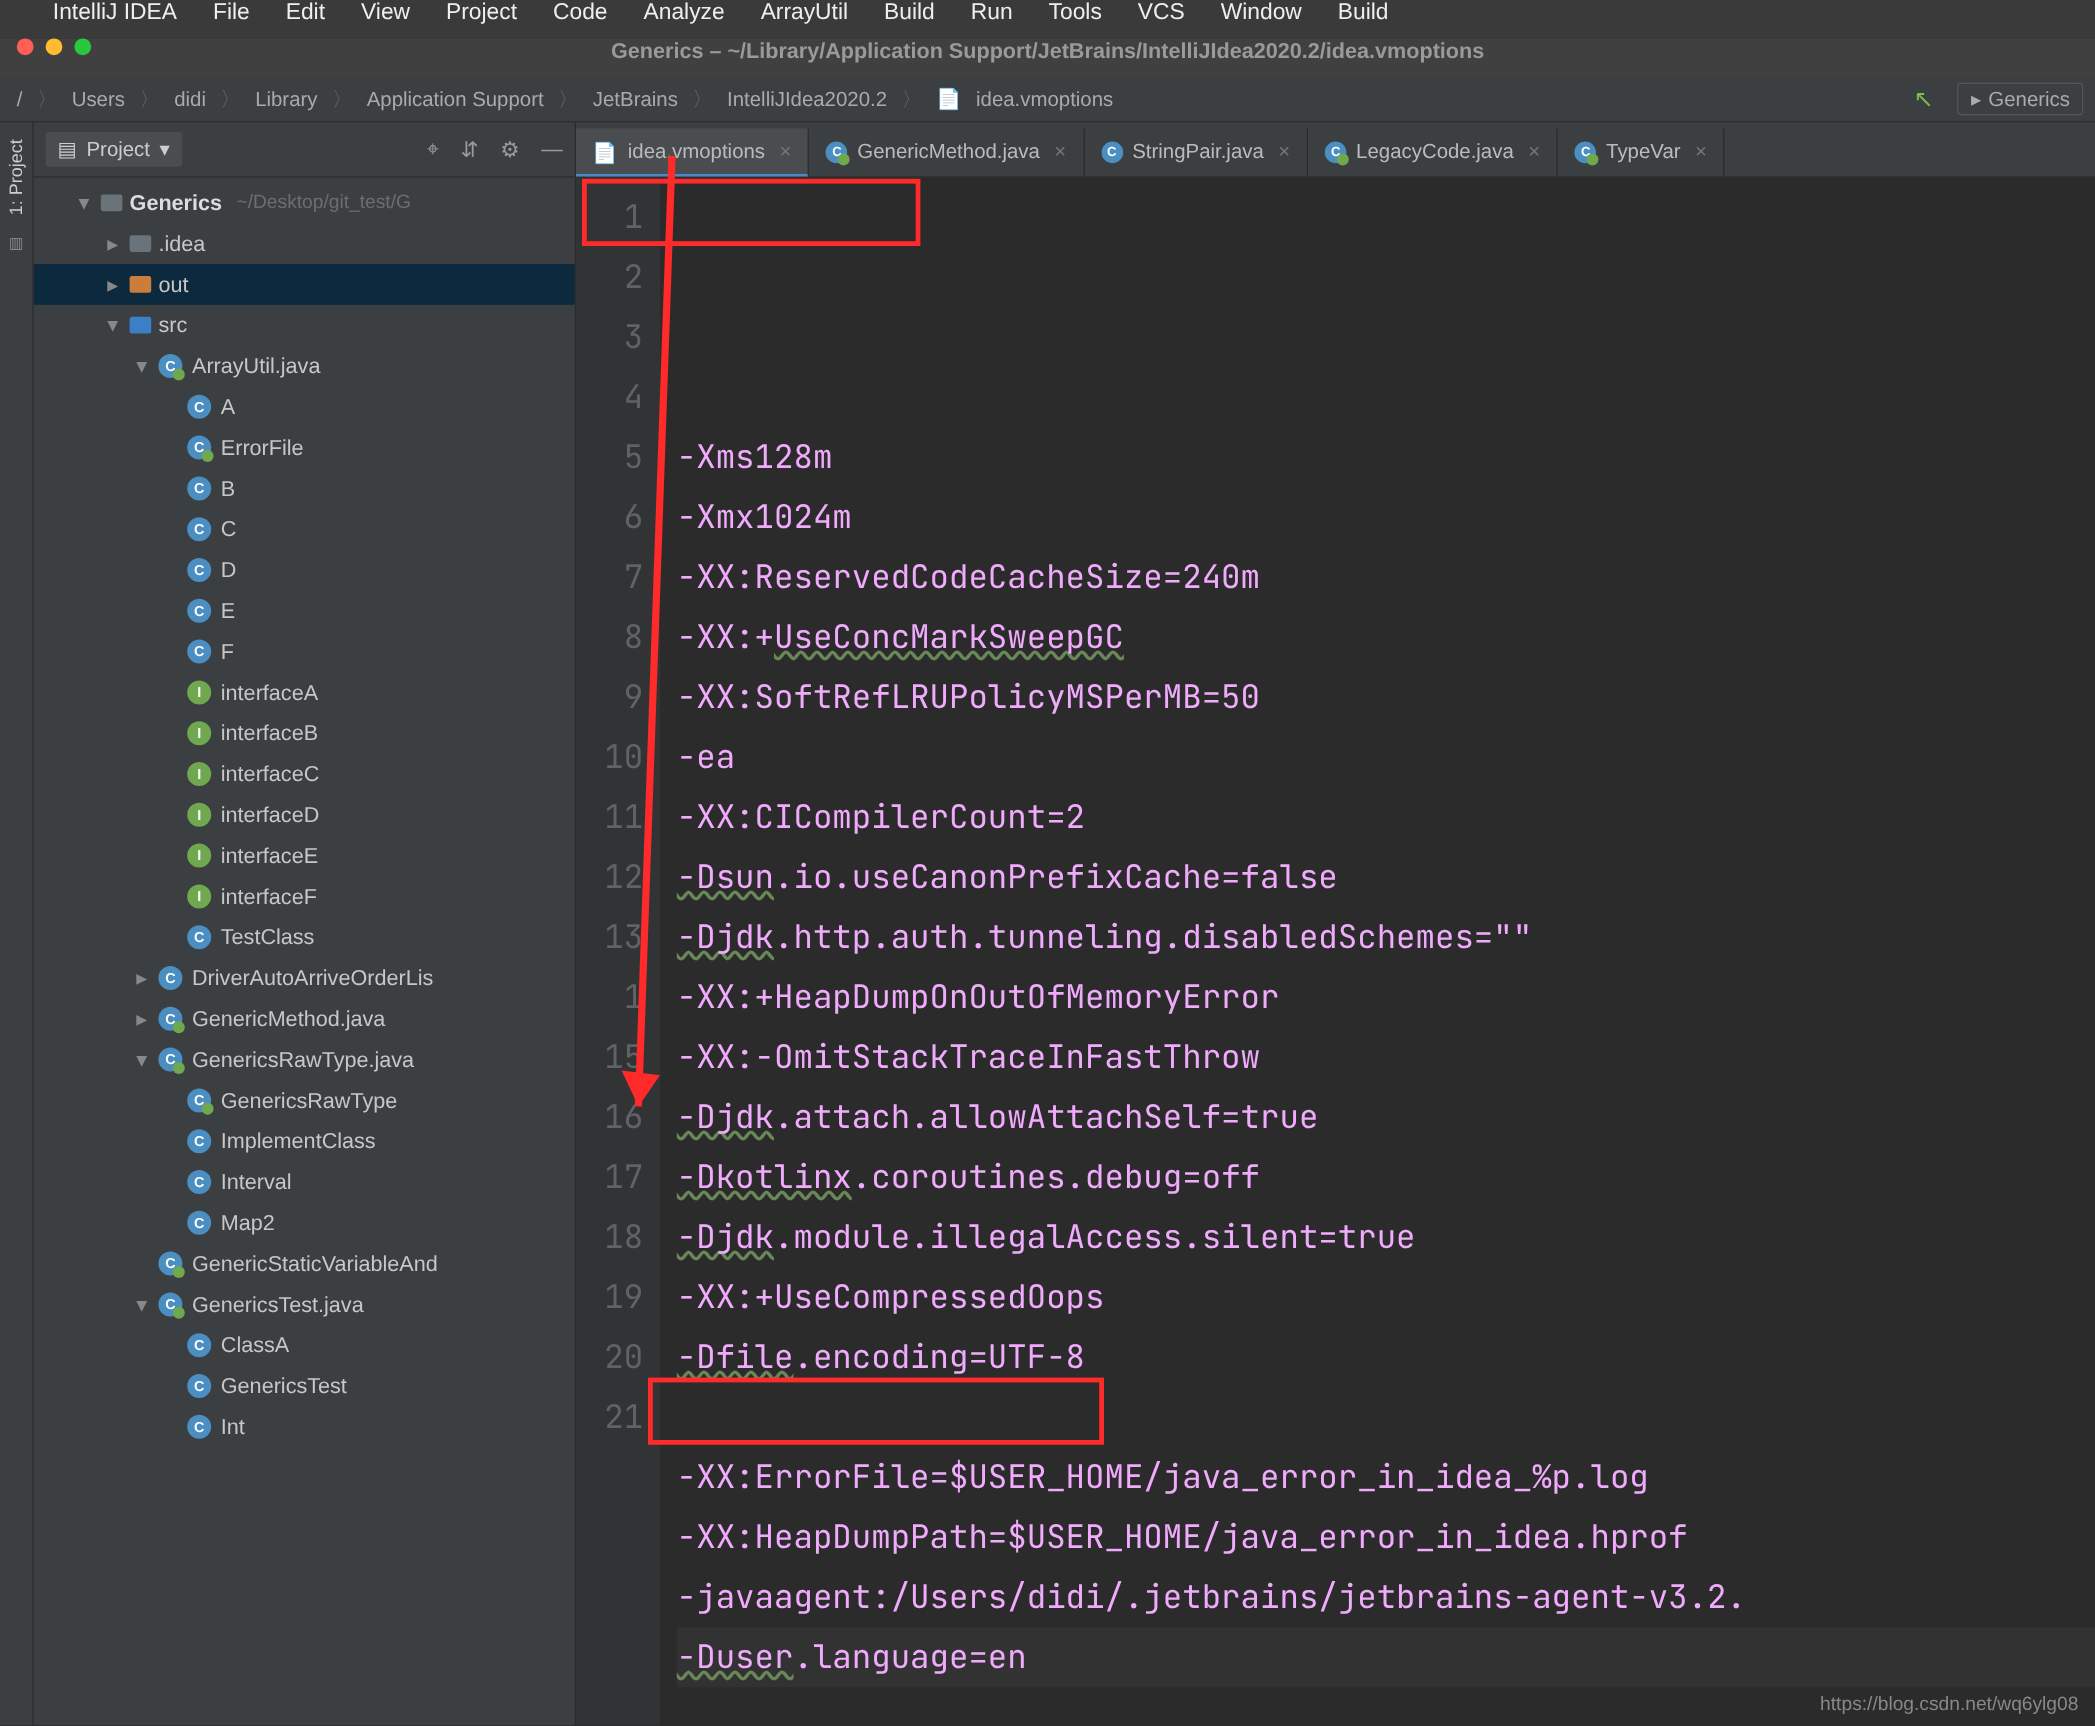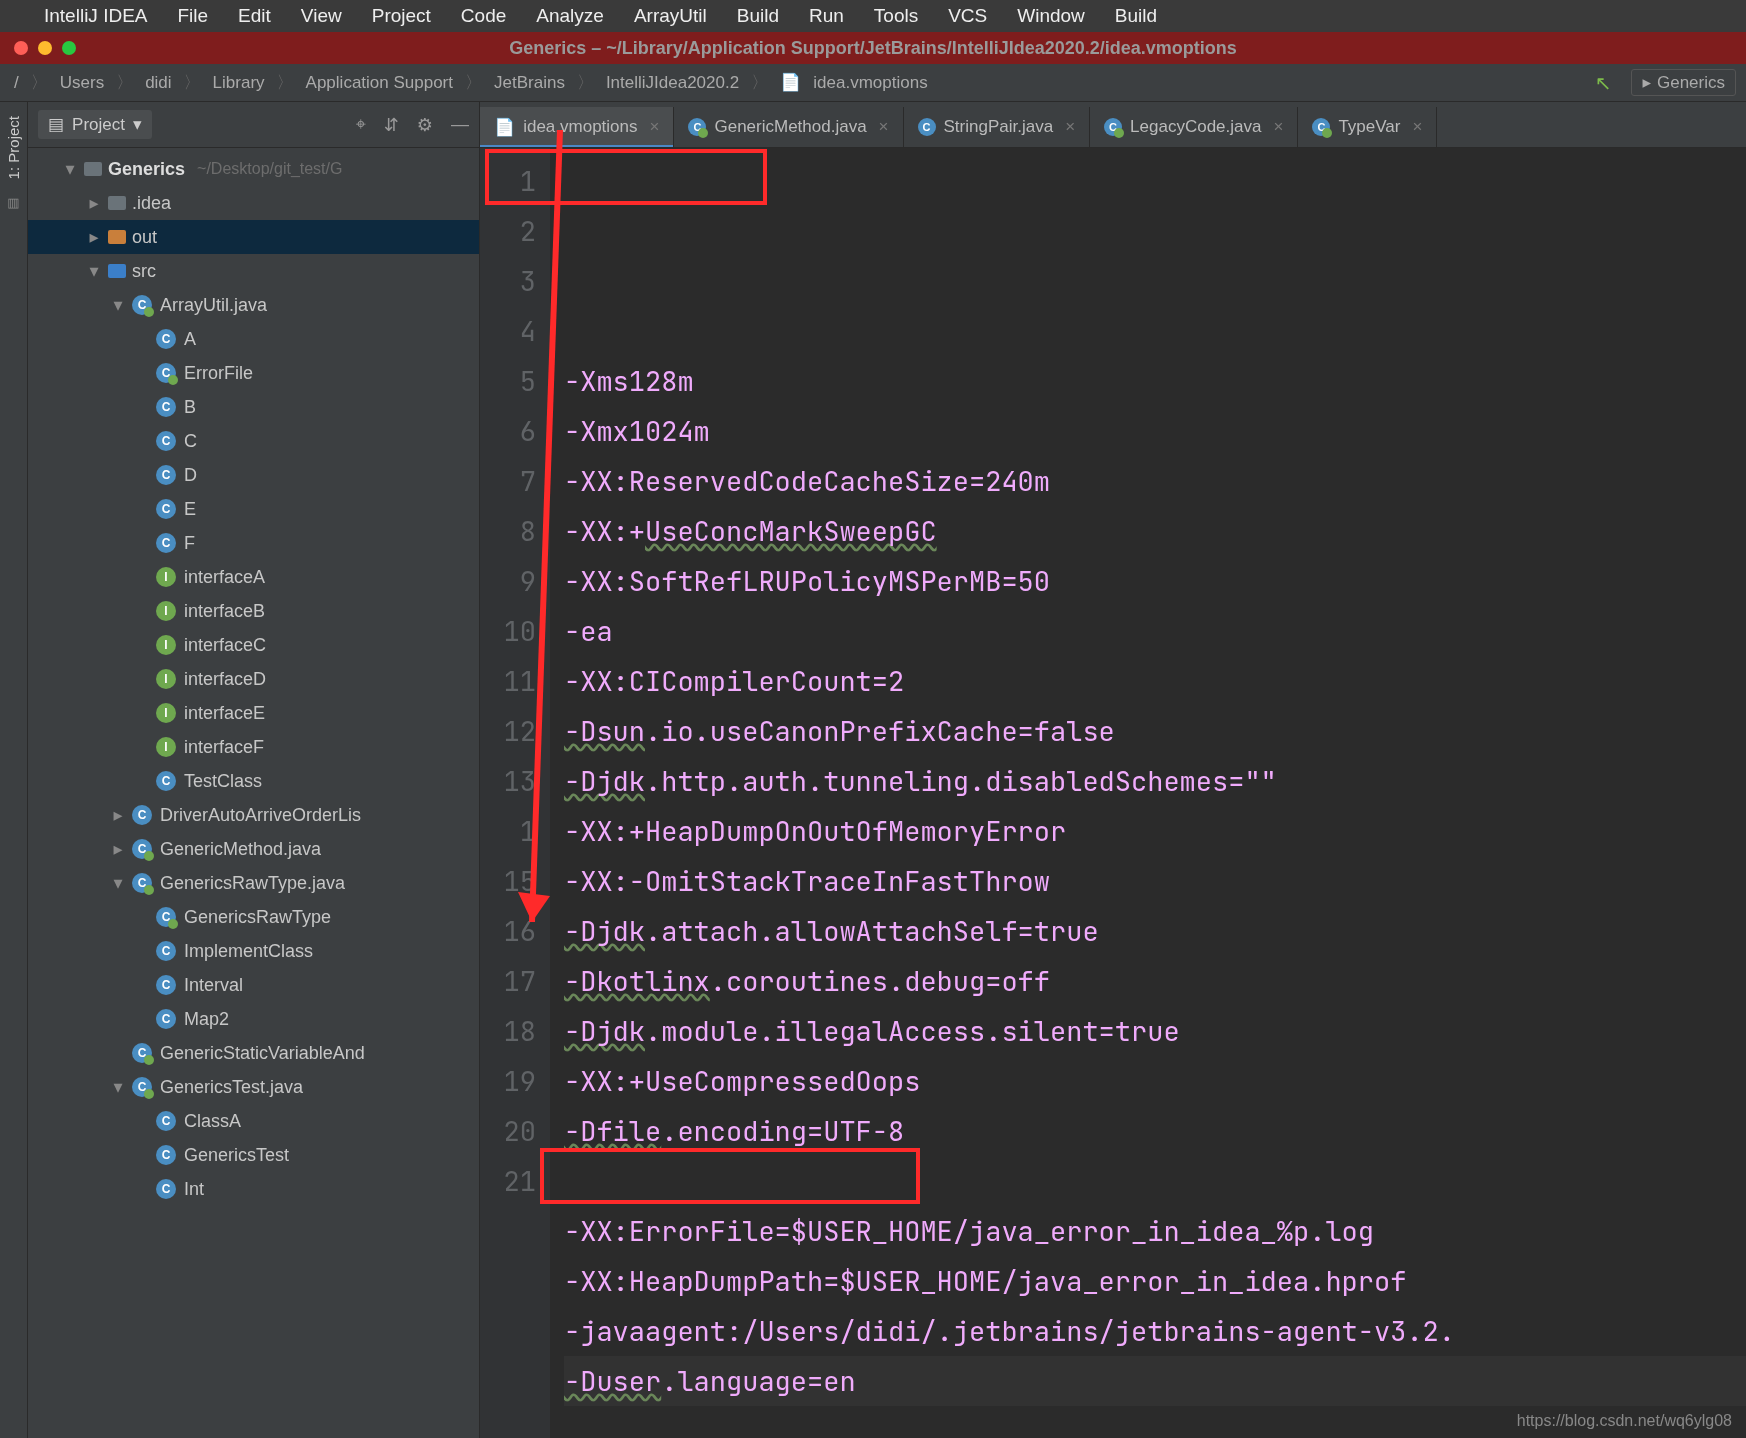--- a/index.html
+++ b/index.html
@@ -1,25 +1,25 @@
 <!DOCTYPE html>
 <html><head>
 <meta charset="utf-8">
 <style>
   * { margin: 0; padding: 0; box-sizing: border-box; }
   body { background: #2b2b2b; color: #bbb; font-family: -apple-system, "Helvetica Neue", Arial, sans-serif; font-size: 13px; width: 1746px; height: 1438px; overflow: hidden; }
 
   
-  .macbar { height: 32px; background: #3a3a3a; display: flex; align-items: center; padding: 0 14px; color: #eee; font-size: 19px; font-weight: 600; gap: 30px; }
+  .macbar { height: 32px; background: #3a3a3a; display: flex; align-items: flex-start; padding: 0 14px; color: #eee; font-size: 19px; font-weight: 600; gap: 30px; }
   .macbar .apple { font-size: 22px; }
   .macbar .app { font-weight: 700; }
   .macbar .item { font-weight: 500; cursor: default; }
 
   
-  .titlebar { height: 32px; background: #7f1d1d; display: flex; align-items: center; position: relative; }
+  .titlebar { height: 32px; background: #404040; display: flex; position: relative; }
   .traffic { display: flex; gap: 10px; padding-left: 14px; }
   .traffic span { width: 14px; height: 14px; border-radius: 50%; display: inline-block; }
   .tl-red { background:#ff5f57; } .tl-yel { background:#febc2e; } .tl-grn { background:#28c840; }
   .wintitle { position:absolute; left:50%; transform:translateX(-50%); color:#9a9a9a; font-size: 18px; font-weight:600; white-space: nowrap; }
 
   
   .navrow { height: 38px; background: #3c3f41; border-bottom: 1px solid #2a2a2a; display:flex; align-items:center; padding: 0 10px; color:#aaa; font-size: 17px; }
   .crumb { display:flex; align-items:center; gap:4px; }
   .crumb span { padding: 0 4px; }
   .chev { color:#666; padding: 0 4px; }

